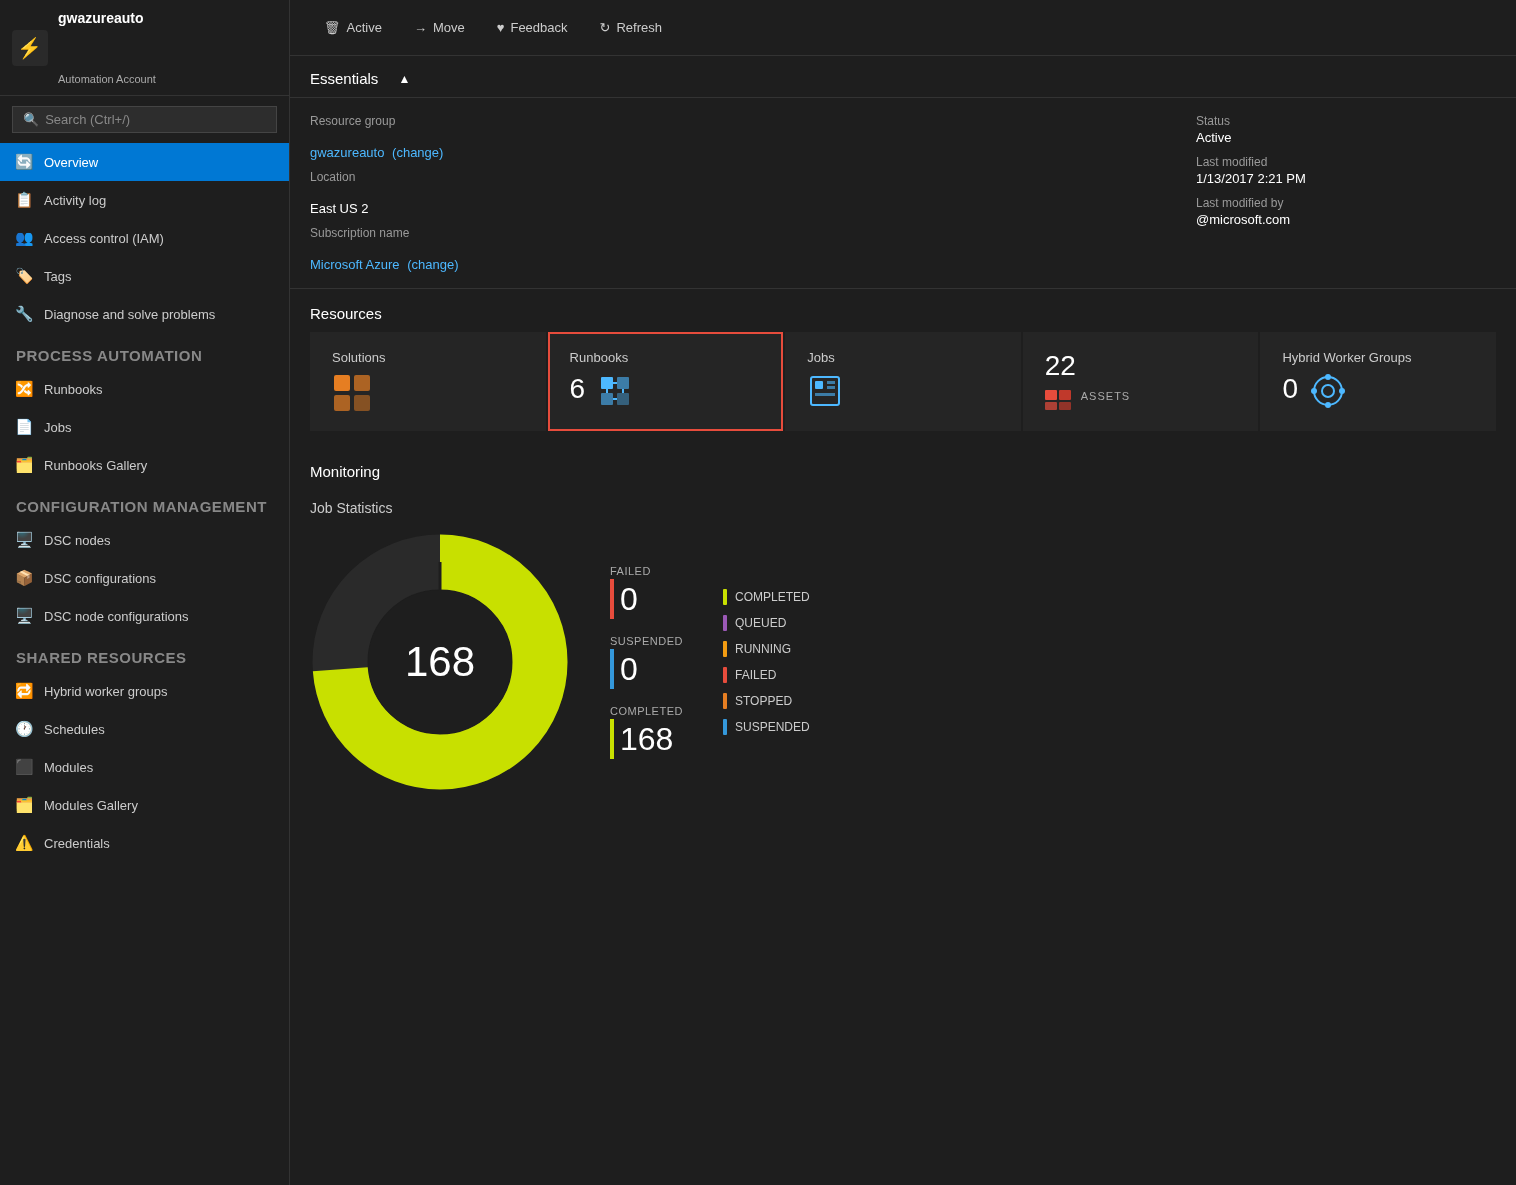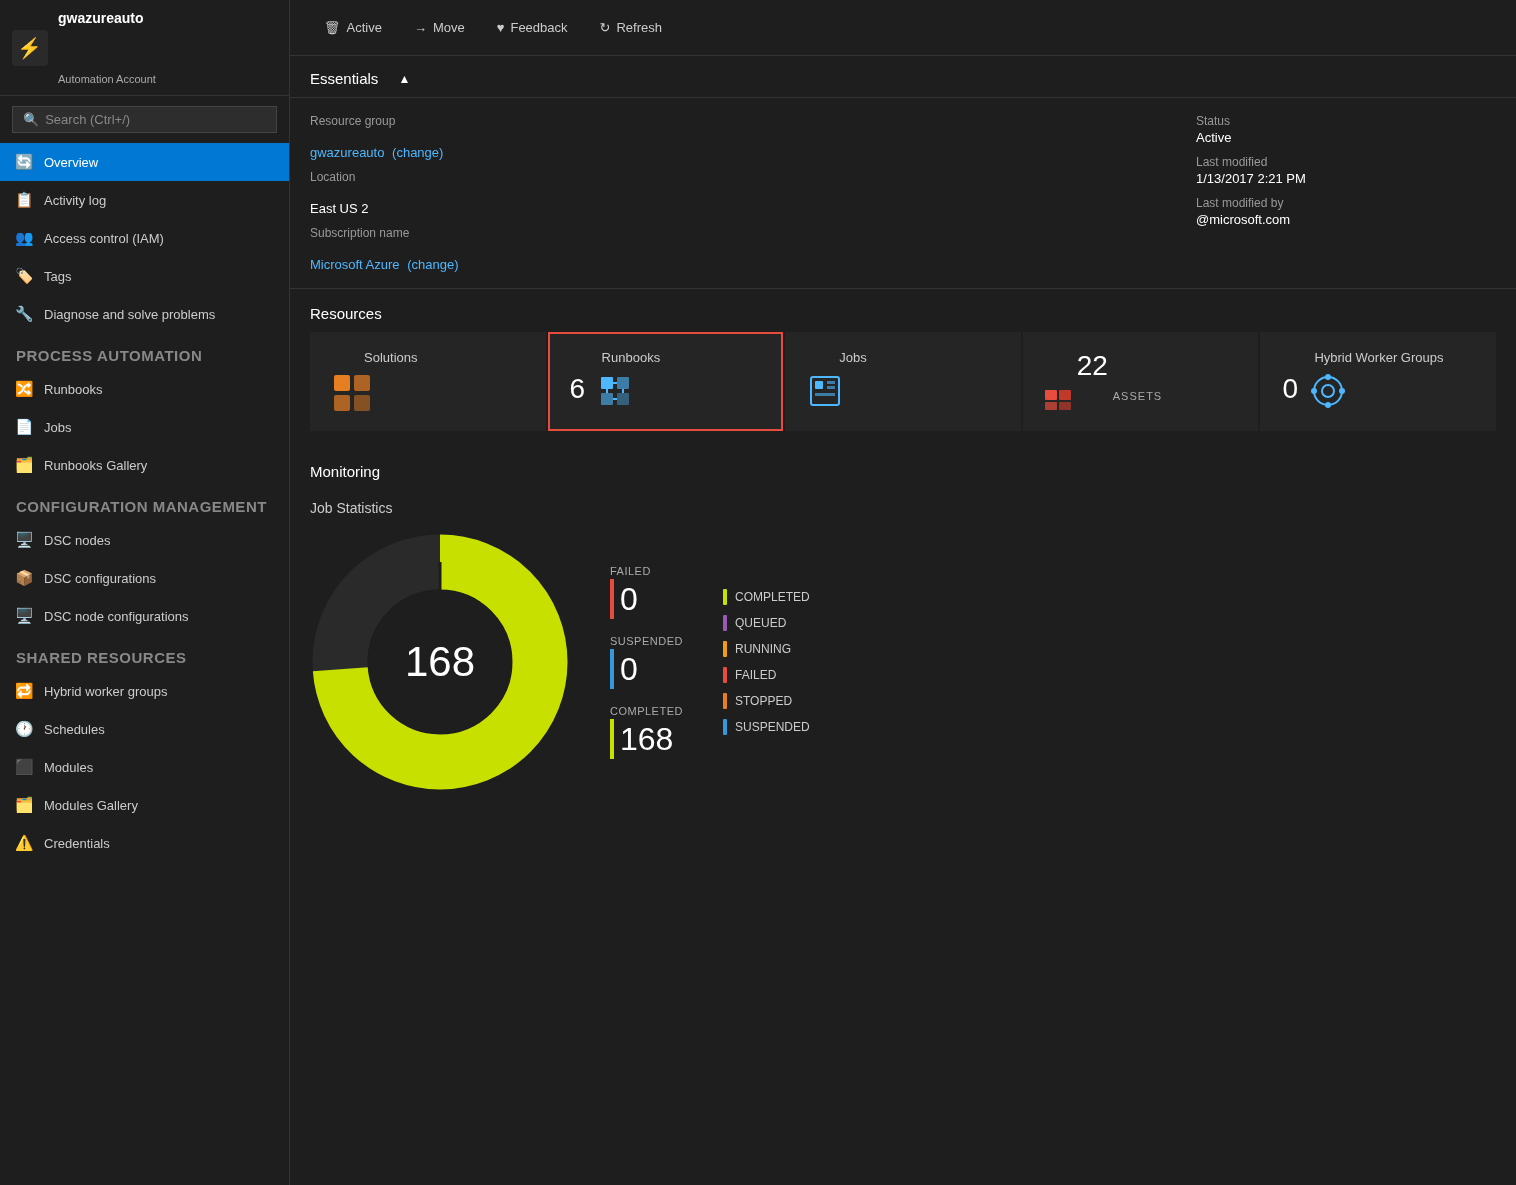--- a/index.html
+++ b/index.html
@@ -42,21 +42,21 @@
     .essentials-value { color: #fff; font-size: 13px; }
     .essentials-link { color: #4db8ff; cursor: pointer; text-decoration: none; }
     .essentials-right { min-width: 300px; display: flex; flex-direction: column; gap: 10px; }
     .essentials-right .row { display: flex; flex-direction: column; gap: 2px; }
 
     
     .section-title { font-size: 15px; color: #fff; padding: 16px 20px 10px; font-weight: 400; }
     .resources-grid { display: flex; gap: 2px; padding: 0 20px 16px; }
     .resource-card { background: #252525; padding: 16px 20px; min-width: 160px; flex: 1; display: flex; flex-direction: column; align-items: center; gap: 8px; cursor: pointer; border: 2px solid transparent; }
     .resource-card.selected { border: 2px solid #e74c3c; }
-    .resource-card .card-title { font-size: 13px; color: #ccc; align-self: flex-start; margin-left: 32px; }
+    .resource-card .card-title { font-size: 13px; color: #ccc; align-self: flex-start; }
     .resource-card .card-count { font-size: 28px; color: #fff; font-weight: 300; align-self: flex-start; }
     .resource-card-row { display: flex; align-items: center; gap: 12px; width: 100%; }
 
     
     .monitoring-section { padding: 0 20px; }
     .job-stats-title { font-size: 14px; color: #ccc; padding: 10px 0 16px; }
     .job-stats-body { display: flex; align-items: center; gap: 40px; padding-bottom: 20px; }
 
     
     .donut-container { position: relative; width: 260px; height: 260px; min-width: 260px; }

